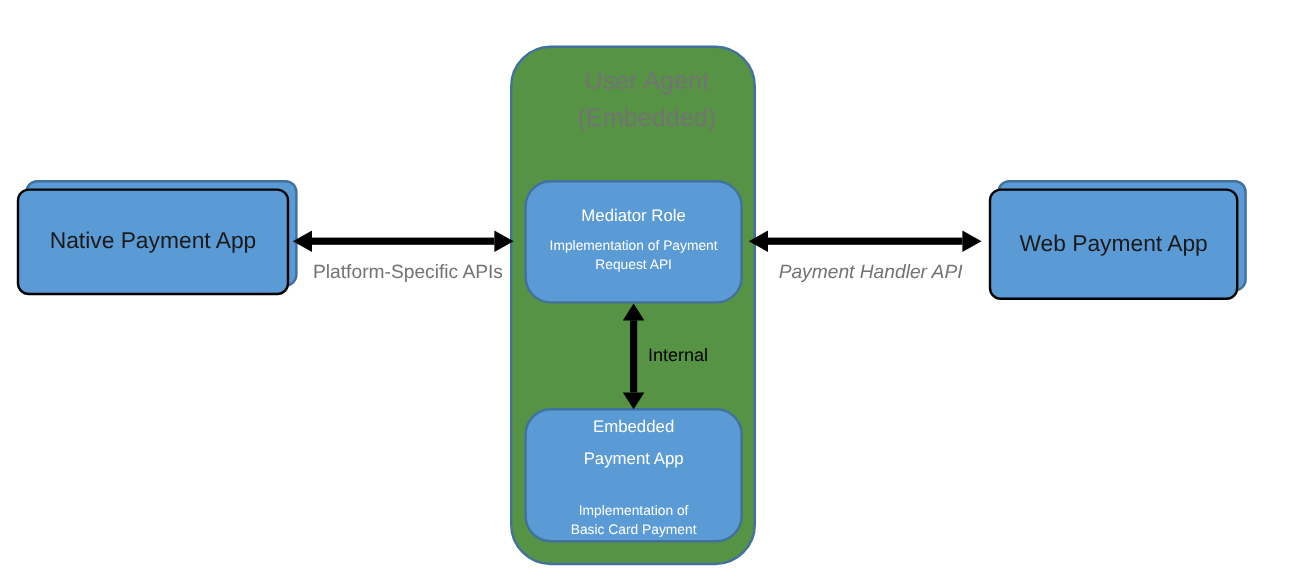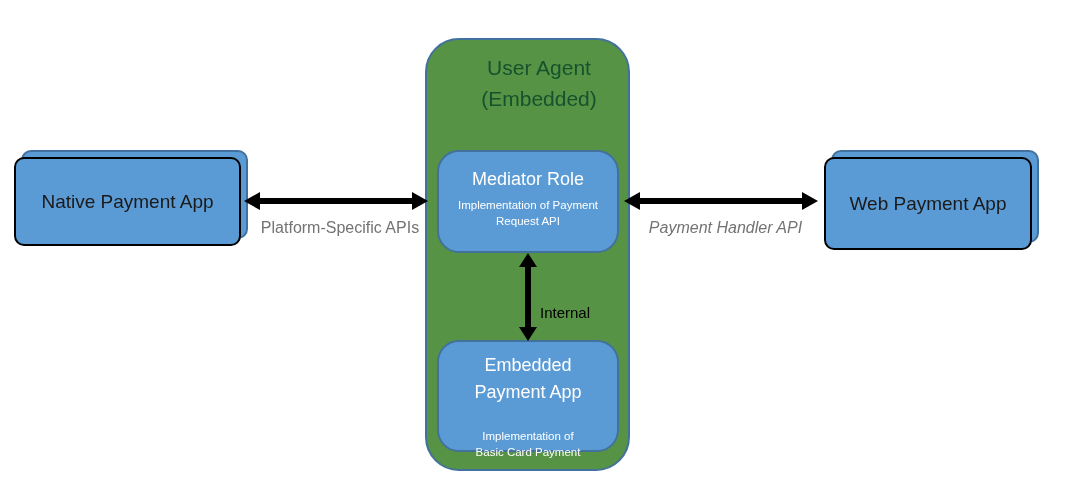--- a/index.html
+++ b/index.html
@@ -21,39 +21,39 @@
     width: 205px; height: 433px;
     background: #579345;
     border: 2px solid #41719C;
     border-radius: 34px;
   }
   .ua-title {
     position: absolute;
     left: 425px; top: 52px;
     width: 228px;
     text-align: center;
-    color: #14532d;
+    color: #737373;
     font-size: 21px;
     line-height: 31px;
   }
 
   
   .inner-box {
     position: absolute;
     background: #5B9BD5;
     border: 2px solid #41719C;
     border-radius: 22px;
     color: #ffffff;
     text-align: center;
   }
   .mediator-box { left: 437px; top: 150px; width: 182px; height: 103px; }
   .embedded-box { left: 437px; top: 340px; width: 182px; height: 112px; }
-  .inner-title { font-size: 18px; line-height: 27px; }
+  .inner-title { font-size: 14px; line-height: 27px; }
   .mediator-box .inner-title { margin-top: 14px; }
-  .embedded-box .inner-title { margin-top: 10px; }
+  .embedded-box .inner-title { }
   .inner-sub {
     font-size: 11.5px;
     line-height: 16px;
     margin: 4px auto 0 auto;
     width: 160px;
   }
   .embedded-box .inner-sub { margin-top: 22px; }
 
   
   .node { position: absolute; }
@@ -133,21 +133,21 @@
   .edge-label {
     position: absolute;
     font-size: 16px;
     color: #737373;
     text-align: center;
   }
   .label-platform { left: 240px; top: 219px; width: 200px; }
   .label-handler  { left: 628px; top: 219px; width: 195px; font-style: italic; }
   .label-internal {
     position: absolute;
-    left: 540px; top: 304px;
+    left: 540px; top: 288px;
     font-size: 15px;
     color: #000000;
     text-align: left;
   }
 </style>
 </head>
 <body>
 
 <div class="canvas">
 

